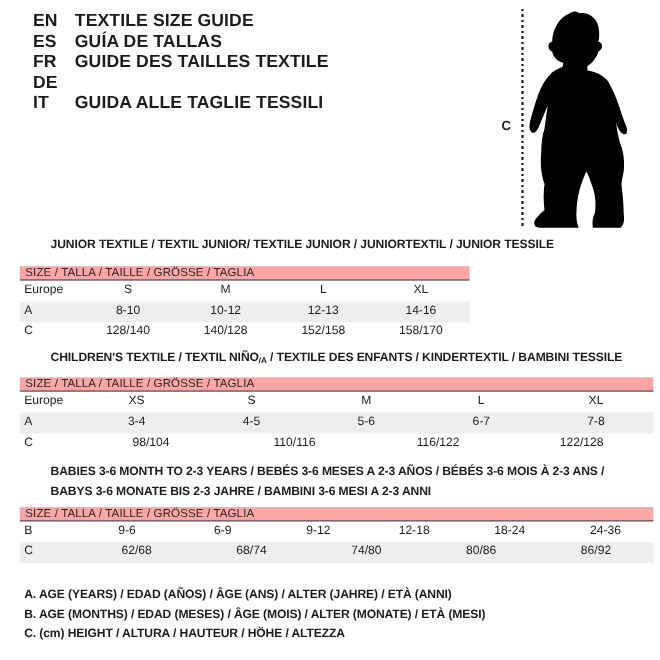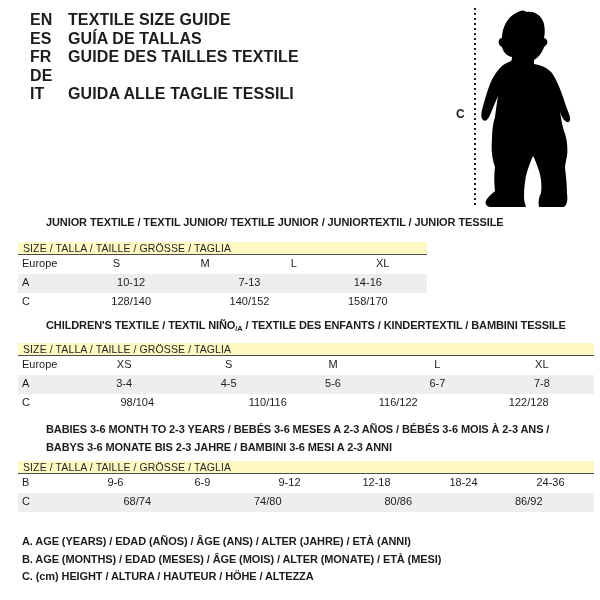--- a/index.html
+++ b/index.html
@@ -21,21 +21,21 @@
   
   .sec-title{position:absolute;left:18px;font-weight:bold;font-size:11px;
     letter-spacing:-0.1px;white-space:nowrap;margin-left:28px;}
   .t1{top:216px;} .t2{top:319px;} .t3{top:421px;line-height:17.5px;}
   .sub{font-size:7.5px;vertical-align:-2px;}
   
   .size-table{position:absolute;left:18px;}
   .tab1{top:242px;width:409px;}
   .tab2{top:343px;width:576px;}
   .tab3{top:461px;width:576px;}
-  .t-bar{height:12px;line-height:12px;background:#fef9c3;
+  .t-bar{height:12px;line-height:12px;background:#fca5a5;
     border-bottom:1px solid #4d4d4d;padding-left:5px;
     font-size:10.5px;color:#262626;letter-spacing:0.1px;}
   .t-row{display:flex;height:19px;line-height:17px;font-size:11px;}
   .t-row.alt{background:#eeeeee;}
   .t-label{width:50px;padding-left:4px;}
   .t-cell{flex:1;text-align:center;}
   
   .footnotes{position:absolute;left:22px;top:533px;font-weight:bold;
     font-size:11px;line-height:17.5px;letter-spacing:-0.1px;white-space:nowrap;}
 </style>
@@ -116,28 +116,30 @@
   <div class="t-bar">SIZE / TALLA / TAILLE / GRÖSSE / TAGLIA</div>
   <div class="t-row">
     <span class="t-label">Europe</span>
     <span class="t-cell">S</span>
     <span class="t-cell">M</span>
     <span class="t-cell">L</span>
     <span class="t-cell">XL</span>
   </div>
   <div class="t-row alt">
     <span class="t-label">A</span>
+    <span class="t-cell">8-10</span>
     <span class="t-cell">10-12</span>
-    <span class="t-cell">7-13</span>
+    <span class="t-cell">12-13</span>
     <span class="t-cell">14-16</span>
   </div>
   <div class="t-row">
     <span class="t-label">C</span>
     <span class="t-cell">128/140</span>
-    <span class="t-cell">140/152</span>
+    <span class="t-cell">140/128</span>
+    <span class="t-cell">152/158</span>
     <span class="t-cell">158/170</span>
   </div>
 </div>
 
 <div class="sec-title t2">
   <span>CHILDREN'S TEXTILE / TEXTIL NIÑO</span><span class="sub">/A</span><span> / TEXTILE DES ENFANTS / KINDERTEXTIL / BAMBINI TESSILE</span>
 </div>
 <div class="size-table tab2">
   <div class="t-bar">SIZE / TALLA / TAILLE / GRÖSSE / TAGLIA</div>
   <div class="t-row">
@@ -175,20 +177,21 @@
     <span class="t-label">B</span>
     <span class="t-cell">9-6</span>
     <span class="t-cell">6-9</span>
     <span class="t-cell">9-12</span>
     <span class="t-cell">12-18</span>
     <span class="t-cell">18-24</span>
     <span class="t-cell">24-36</span>
   </div>
   <div class="t-row alt">
     <span class="t-label">C</span>
+    <span class="t-cell">62/68</span>
     <span class="t-cell">68/74</span>
     <span class="t-cell">74/80</span>
     <span class="t-cell">80/86</span>
     <span class="t-cell">86/92</span>
   </div>
 </div>
 
 <div class="footnotes">
   <div>A. AGE (YEARS) / EDAD (AÑOS) / ÂGE (ANS) / ALTER (JAHRE) / ETÀ (ANNI)</div>
   <div>B. AGE (MONTHS) / EDAD (MESES) / ÂGE (MOIS) / ALTER (MONATE) / ETÀ (MESI)</div>

